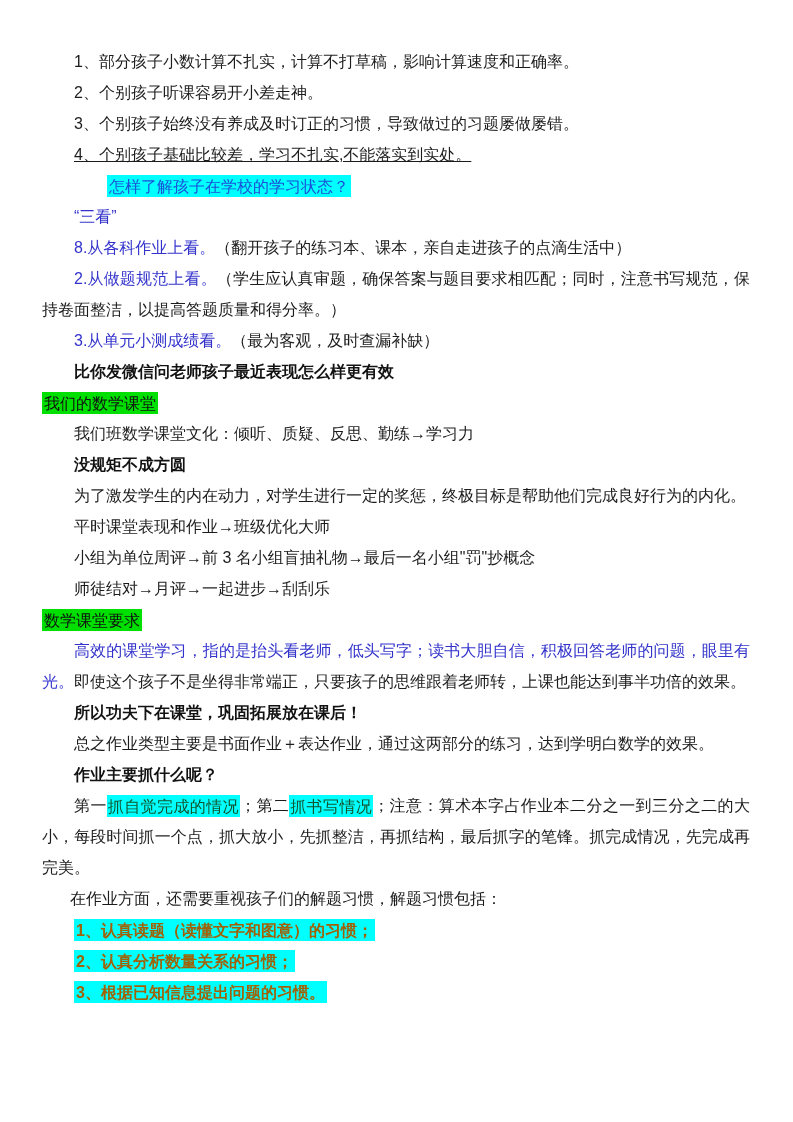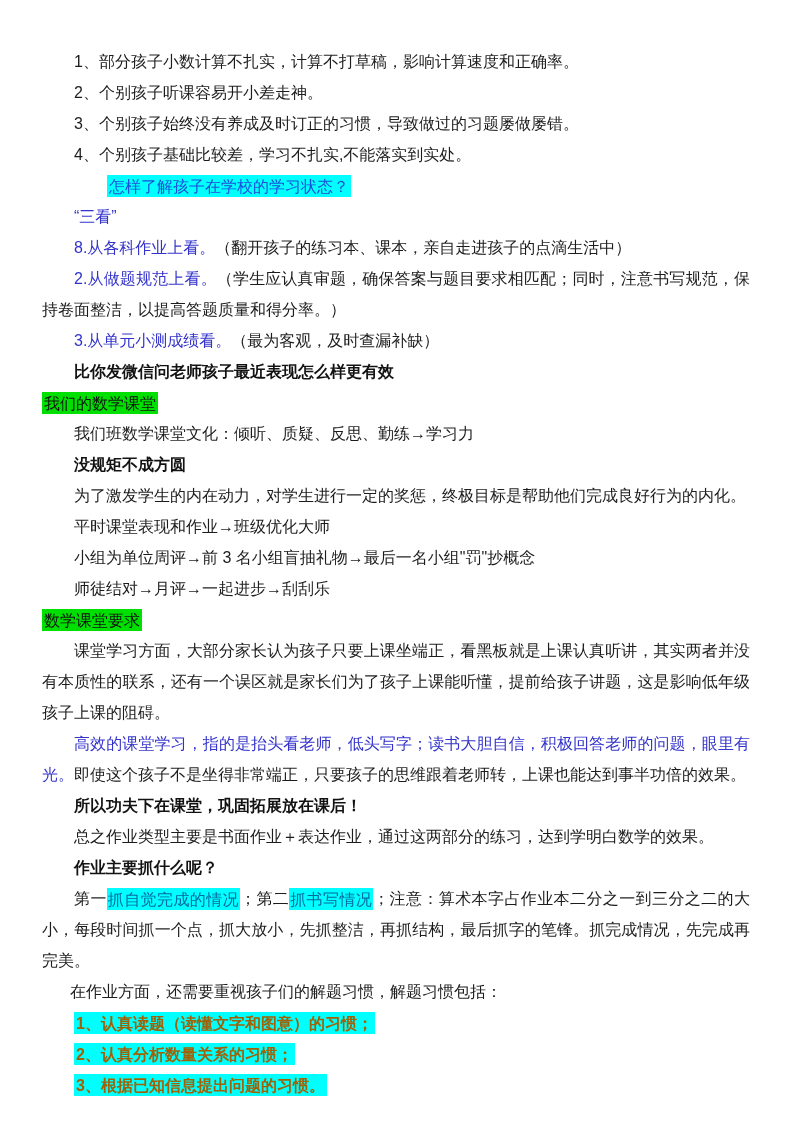--- a/index.html
+++ b/index.html
@@ -18,49 +18,48 @@
     font-size:16px;
     line-height:31px;
     text-align:justify;
     color:#1c1c1c;
     word-break:break-all;
   }
   
   .st-black{color:#1c1c1c;}
   .st-bold{color:#121212;font-weight:bold;}
   .st-blue{color:#3333cc;}
-  .st-blue-hl-cyan{color:#0369a1;background:#00ffff;padding:2.5px 1px;}
+  .st-blue-hl-cyan{color:#14532d;background:#00ffff;padding:2.5px 1px;}
   .st-dark-hl-cyan{color:#1d4ed8;background:#00ffff;padding:2.5px 2px;margin-left:33px;}
   .st-black-hl-green{color:#111111;background:#00e000;padding:2.5px 2px;}
   .st-navy-hl-cyan{color:#a16207;background:#00ffff;padding:2.5px 2px;font-weight:600;}
 </style>
 </head>
 <body>
 
 <div class="page">
   <div class="doc-body">
       <p style="text-indent: 2em;"><span class="st-black">1、部分孩子小数计算不扎实，计算不打草稿，影响计算速度和正确率。</span></p>
       <p style="text-indent: 2em;"><span class="st-black">2、个别孩子听课容易开小差走神。</span></p>
       <p style="text-indent: 2em;"><span class="st-black">3、个别孩子始终没有养成及时订正的习惯，导致做过的习题屡做屡错。</span></p>
-      <p style="text-indent: 2em;"><span class="st-black">4、个别孩子基础比较差，学习不扎实,不能落实到实处。</span></p>
+      <p style="text-indent: 2em; text-decoration: underline;"><span class="st-black">4、个别孩子基础比较差，学习不扎实,不能落实到实处。</span></p>
       <p style="text-indent: 2em;"><span class="st-dark-hl-cyan">怎样了解孩子在学校的学习状态？</span></p>
       <p style="text-indent: 2em;"><span class="st-blue">“三看”</span></p>
       <p style="text-indent: 2em;"><span class="st-blue">8.从各科作业上看。</span><span class="st-black">（翻开孩子的练习本、课本，亲自走进孩子的点滴生活中）</span></p>
       <p style="text-indent: 2em;"><span class="st-blue">2.从做题规范上看。</span><span class="st-black">（学生应认真审题，确保答案与题目要求相匹配；同时，注意书写规范，保持卷面整洁，以提高答题质量和得分率。）</span></p>
       <p style="text-indent: 2em;"><span class="st-blue">3.从单元小测成绩看。</span><span class="st-black">（最为客观，及时查漏补缺）</span></p>
       <p style="text-indent: 2em;"><span class="st-bold">比你发微信问老师孩子最近表现怎么样更有效</span></p>
       <p><span class="st-black-hl-green">我们的数学课堂</span></p>
       <p style="text-indent: 2em;"><span class="st-black">我们班数学课堂文化：倾听、质疑、反思、勤练→学习力</span></p>
       <p style="text-indent: 2em;"><span class="st-bold">没规矩不成方圆</span></p>
       <p style="text-indent: 2em;"><span class="st-black">为了激发学生的内在动力，对学生进行一定的奖惩，终极目标是帮助他们完成良好行为的内化。</span></p>
       <p style="text-indent: 2em;"><span class="st-black">平时课堂表现和作业→班级优化大师</span></p>
       <p style="text-indent: 2em;"><span class="st-black">小组为单位周评→前 3 名小组盲抽礼物→最后一名小组"罚"抄概念</span></p>
       <p style="text-indent: 2em;"><span class="st-black">师徒结对→月评→一起进步→刮刮乐</span></p>
       <p><span class="st-black-hl-green">数学课堂要求</span></p>
-      <p style="text-indent: 2em;"><span class="st-black">课堂学习方面，大部分家长认为孩子只要上课坐端正，看黑板就是上课认真听讲，其实两者并没有本质性的联系，还有一个误区就是家长们为了孩子上课能听懂，提前给孩子讲题，这是影响低年级孩子上课的阻碍。</span></p>
       <p style="text-indent: 2em;"><span class="st-blue">高效的课堂学习，指的是抬头看老师，低头写字；读书大胆自信，积极回答老师的问题，眼里有光。</span><span class="st-black">即使这个孩子不是坐得非常端正，只要孩子的思维跟着老师转，上课也能达到事半功倍的效果。</span></p>
       <p style="text-indent: 2em;"><span class="st-bold">所以功夫下在课堂，巩固拓展放在课后！</span></p>
       <p style="text-indent: 2em;"><span class="st-black">总之作业类型主要是书面作业＋表达作业，通过这两部分的练习，达到学明白数学的效果。</span></p>
       <p style="text-indent: 2em;"><span class="st-bold">作业主要抓什么呢？</span></p>
       <p style="text-indent: 2em;"><span class="st-black">第一</span><span class="st-blue-hl-cyan">抓自觉完成的情况</span><span class="st-black">；第二</span><span class="st-blue-hl-cyan">抓书写情况</span><span class="st-black">；注意：算术本字占作业本二分之一到三分之二的大小，每段时间抓一个点，抓大放小，先抓整洁，再抓结构，最后抓字的笔锋。抓完成情况，先完成再完美。</span></p>
       <p style="text-indent: 1.75em;"><span class="st-black">在作业方面，还需要重视孩子们的解题习惯，解题习惯包括：</span></p>
       <p style="text-indent: 2em;"><span class="st-navy-hl-cyan">1、认真读题（读懂文字和图意）的习惯；</span></p>
       <p style="text-indent: 2em;"><span class="st-navy-hl-cyan">2、认真分析数量关系的习惯；</span></p>
       <p style="text-indent: 2em;"><span class="st-navy-hl-cyan">3、根据已知信息提出问题的习惯。</span></p>
     </div>

